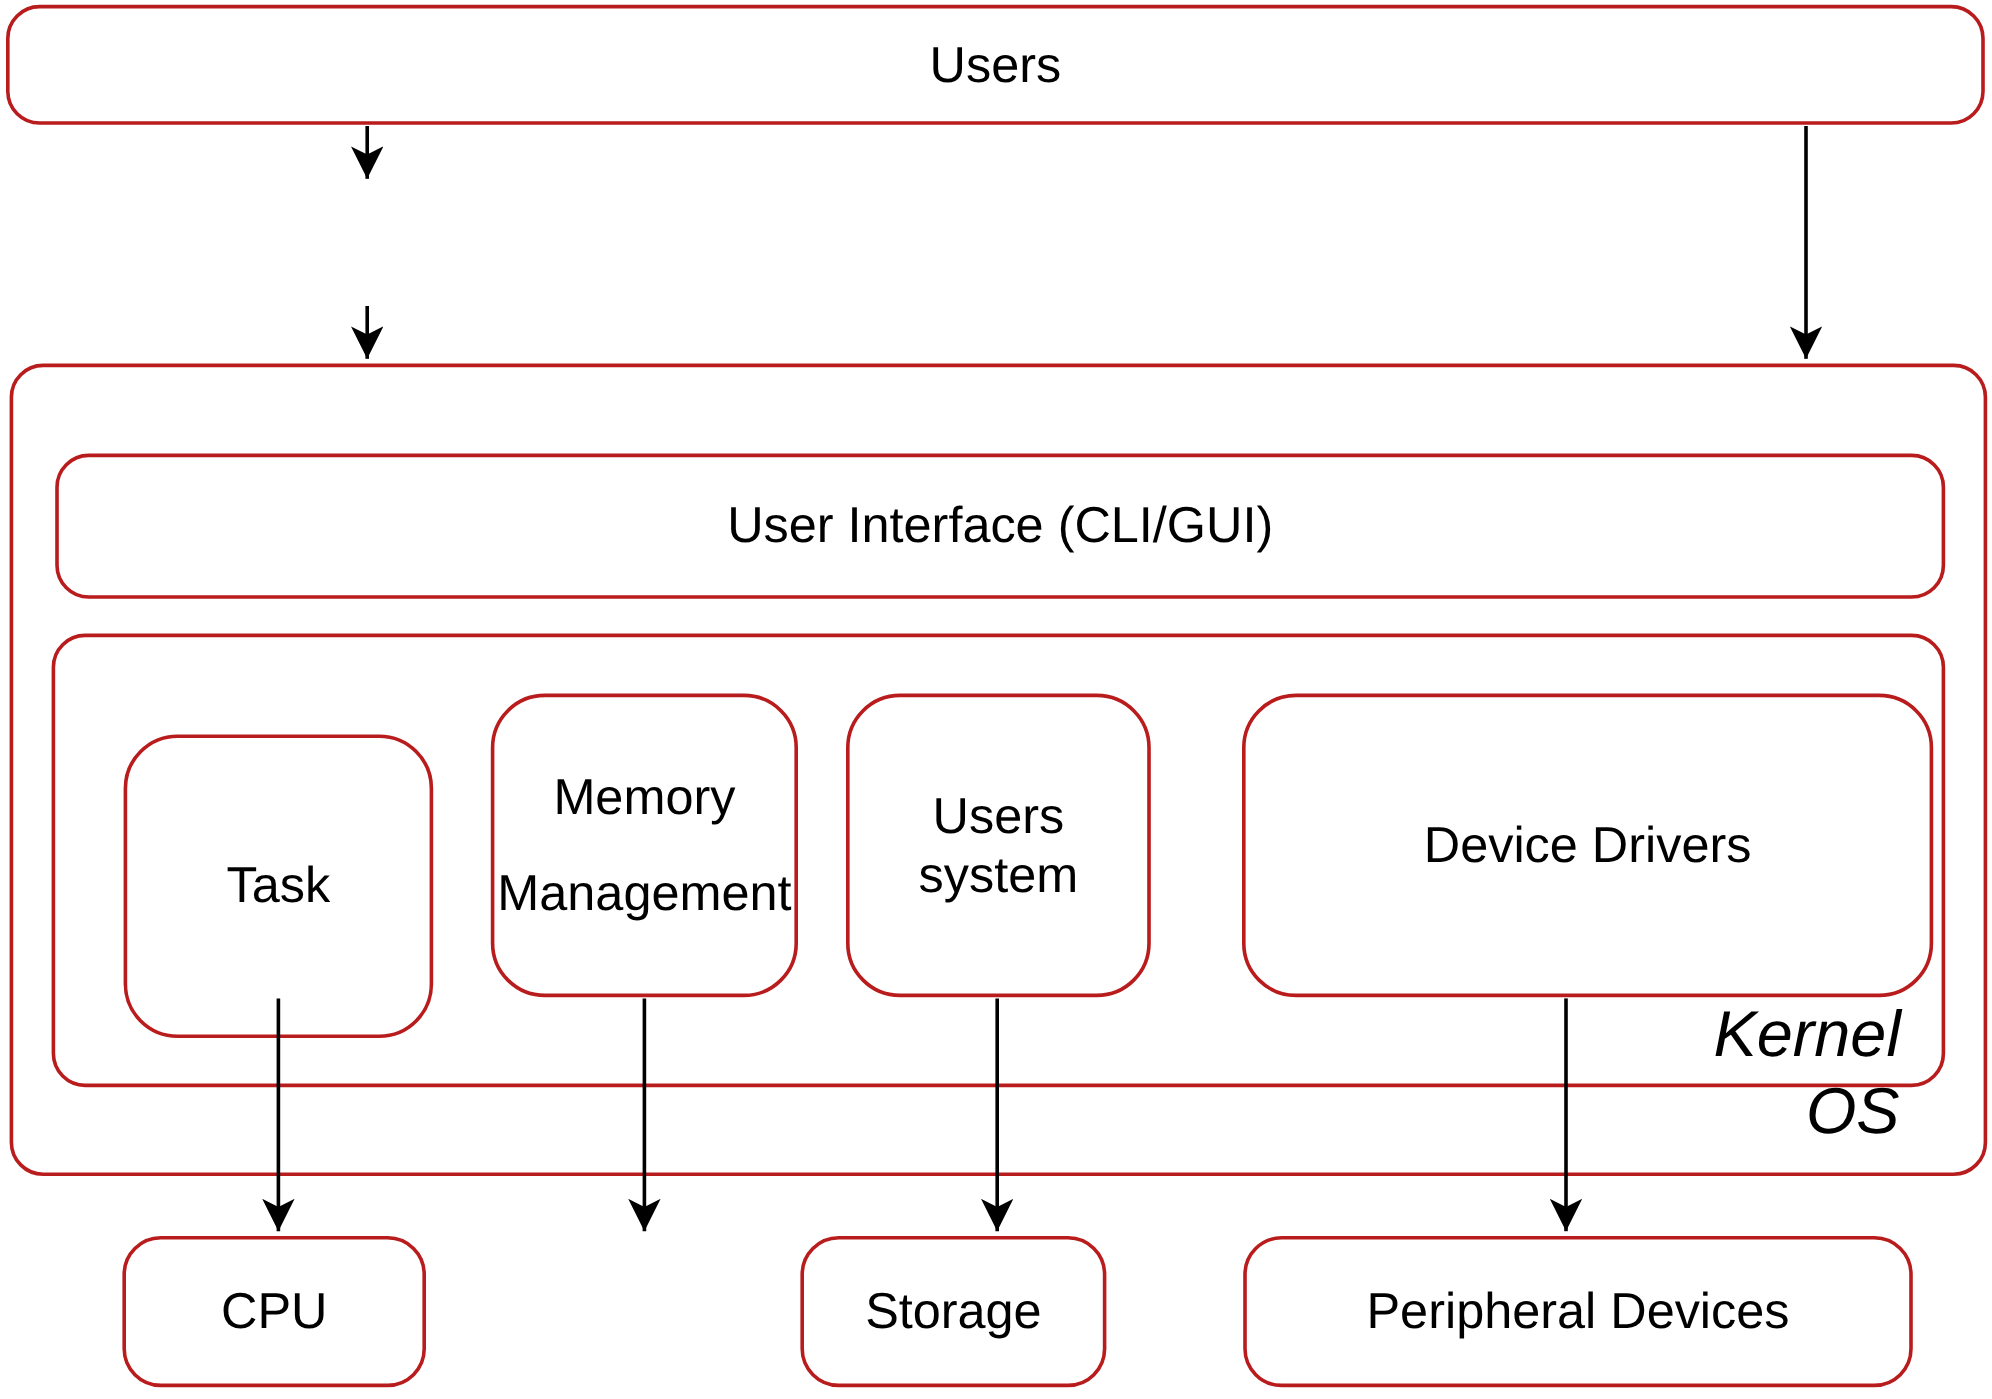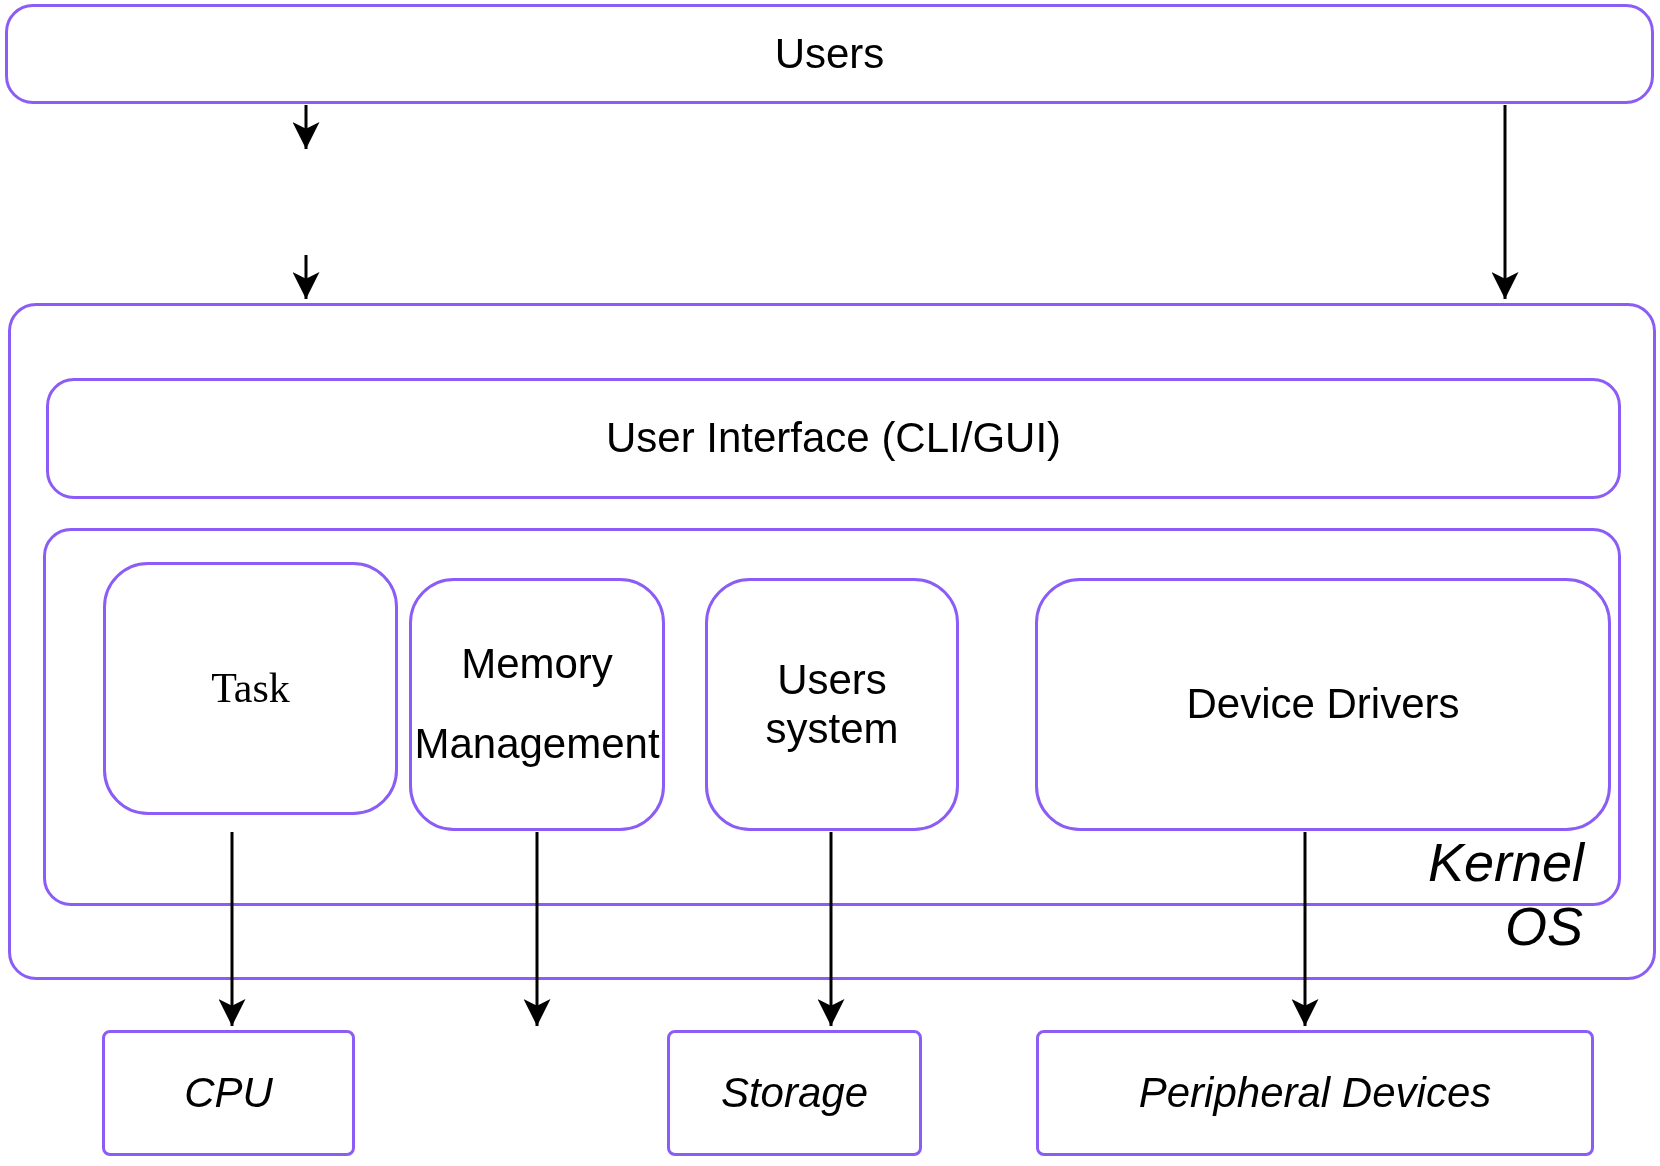--- a/index.html
+++ b/index.html
@@ -12,53 +12,53 @@
     width: 1660px;
     height: 1166px;
     background: #ffffff;
     font-family: "Liberation Sans", "DejaVu Sans", sans-serif;
     color: #000000;
     overflow: hidden;
   }
   .box {
     position: absolute;
     box-sizing: border-box;
-    border: 3px solid #8b5cf6;
+    border: 3px solid #b91c1c;
     background: #ffffff;
     display: flex;
     align-items: center;
     justify-content: center;
     text-align: center;
     font-size: 42px;
     line-height: 1.16;
   }
   .rounded-lg  { border-radius: 28px; }
   .rounded-xl  { border-radius: 45px; }
-  .rounded-md  { border-radius: 8px; font-style: italic; }
+  .rounded-md  { border-radius: 32px; }
   .container-box {
     justify-content: flex-start;
     align-items: flex-start;
   }
   .multiline {
     flex-direction: column;
   }
   .corner-label {
     position: absolute;
     font-size: 54px;
     line-height: 1;
     white-space: nowrap;
     font-style: italic;
   }
   
   #box-users         { left: 5px;    top: 4px;    width: 1649px; height: 100px; }
   #box-applications  { left: 5px;    top: 153px;  width: 1353px; height: 100px; }
   #box-os            { left: 8px;    top: 303px;  width: 1648px; height: 677px; }
   #box-ui            { left: 46px;   top: 378px;  width: 1575px; height: 121px; }
   #box-kernel        { left: 43px;   top: 528px;  width: 1578px; height: 378px; }
-  #box-task          { left: 103px;  top: 562px;  width: 295px;  height: 253px; font-family: Liberation Serif, serif; }
+  #box-task          { left: 103px;  top: 612px;  width: 258px;  height: 253px; }
   #box-memory        { left: 409px;  top: 578px;  width: 256px;  height: 253px; gap: 31px; }
   #box-file          { left: 705px;  top: 578px;  width: 254px;  height: 253px; }
   #box-device        { left: 1013px; top: 578px;  width: 576px;  height: 253px; margin-left: 22px; }
   #box-cpu           { left: 102px;  top: 1030px; width: 253px;  height: 126px; }
   #box-dram          { left: 411px;  top: 1030px; width: 254px;  height: 126px; }
   #box-storage       { left: 667px;  top: 1030px; width: 255px;  height: 126px; }
   #box-peripheral    { left: 1036px; top: 1030px; width: 558px;  height: 126px; }
   #label-kernel-corner { right: 34px; bottom: 14px; }
   #label-os-corner     { right: 70px; bottom: 24px; }
   #edges-layer {

